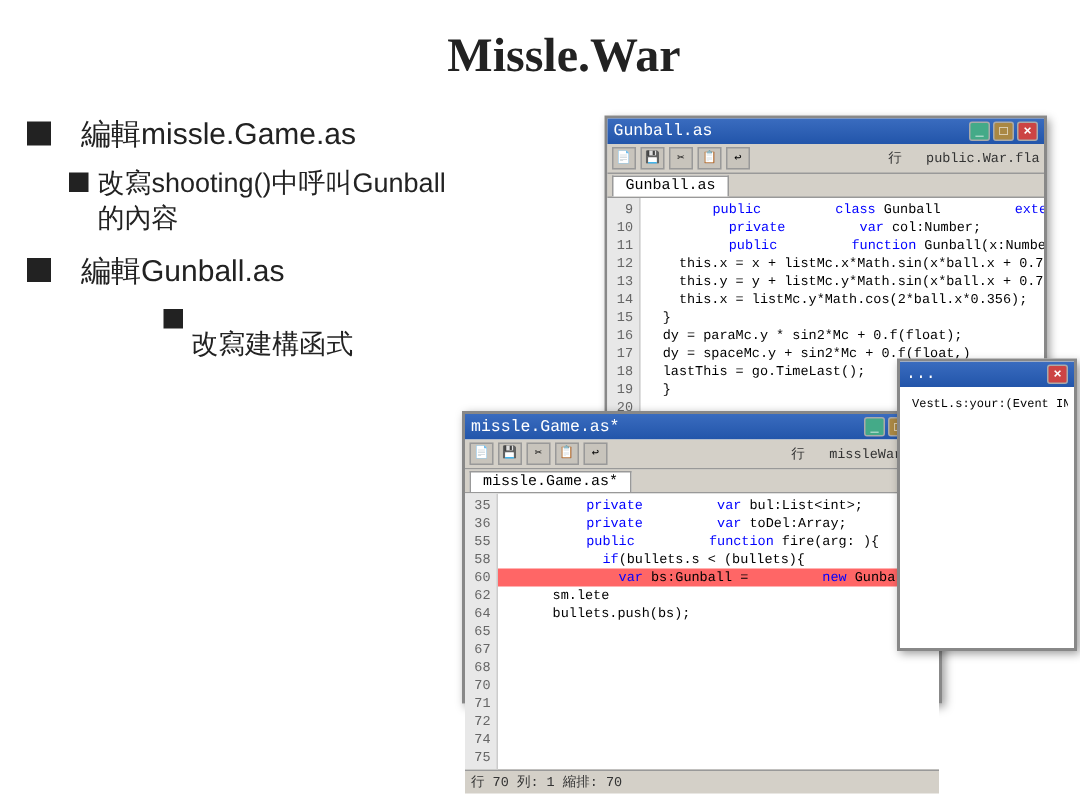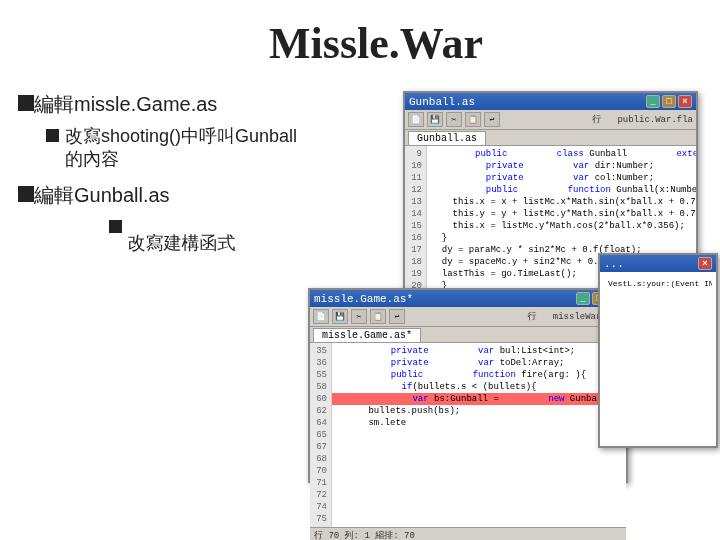--- a/index.html
+++ b/index.html
@@ -8,21 +8,21 @@
       height: 540px;
       background: #ffffff;
       font-family: Arial, sans-serif;
       overflow: hidden;
       position: relative;
     }
 
     
     .page-title {
       text-align: center;
-      font-size: 44px;
+      font-size: 32px;
       font-weight: bold;
       padding: 18px 0 14px 0;
       color: #222;
       font-family: 'Times New Roman', Times, serif;
       margin-left: 32px;
     }
 
     
     .main-content {
       display: flex;
@@ -37,21 +37,21 @@
       flex: 0 0 280px;
       padding-top: 8px;
     }
 
     .bullet-item {
       font-size: 20px;
       color: #222;
       margin-bottom: 8px;
       display: flex;
       align-items: flex-start;
-      gap: 0;
+      gap: 20px;
     }
 
     .bullet-square {
       display: inline-block;
       width: 16px;
       height: 16px;
       background: #222;
       margin-top: 4px;
       flex-shrink: 0;
     }
@@ -285,21 +285,20 @@
       </div>
       <div class="window-tabs">
         <div class="tab">Gunball.as</div>
       </div>
       <div class="code-body">
         <div class="line-numbers">
           9<br>10<br>11<br>12<br>13<br>14<br>15<br>16<br>17<br>18<br>19<br>20<br>21<br>22
         </div>
         <div class="code-text">
           <span class="code-line"><span class="code-keyword">public</span> <span class="code-keyword">class</span> Gunball <span class="code-keyword">extends</span> MovieClip{</span>
-          <span class="code-line">  <span class="code-keyword">private</span> <span class="code-keyword">var</span> dir:Number;</span>
           <span class="code-line">  <span class="code-keyword">private</span> <span class="code-keyword">var</span> col:Number;</span>
           <span class="code-line">  <span class="code-keyword">public</span> <span class="code-keyword">function</span> Gunball(x:Number, y:Number, col:Number, speed:Number){</span>
           <span class="code-line">    this.x = x + listMc.x*Math.sin(x*ball.x + 0.707);</span>
           <span class="code-line">    this.y = y + listMc.y*Math.sin(x*ball.x + 0.707);</span>
           <span class="code-line">    this.x = listMc.y*Math.cos(2*ball.x*0.356);</span>
           <span class="code-line">  }</span>
           <span class="code-line">  dy = paraMc.y * sin2*Mc + 0.f(float);</span>
           <span class="code-line">  dy = spaceMc.y + sin2*Mc + 0.f(float,)</span>
           <span class="code-line">  lastThis = go.TimeLast();</span>
           <span class="code-line">  }</span>
@@ -333,22 +332,22 @@
       <div class="code-body">
         <div class="line-numbers">
           35<br>36<br>55<br>58<br>60<br>62<br>64<br>65<br>67<br>68<br>70<br>71<br>72<br>74<br>75
         </div>
         <div class="code-text">
           <span class="code-line">  <span class="code-keyword">private</span> <span class="code-keyword">var</span> bul:List&lt;int&gt;;</span>
           <span class="code-line">  <span class="code-keyword">private</span> <span class="code-keyword">var</span> toDel:Array;</span>
           <span class="code-line">  <span class="code-keyword">public</span> <span class="code-keyword">function</span> fire(arg: ){</span>
           <span class="code-line">    <span class="code-keyword">if</span>(bullets.s &lt; (bullets){</span>
           <span class="code-line code-highlight">      <span class="code-keyword">var</span> bs:Gunball = <span class="code-keyword">new</span> Gunball(x:Gunx, x:Gen.x, xy:Gen.position, 15);</span>
+          <span class="code-line">      sm.lete</span>
           <span class="code-line">      bullets.push(bs);</span>
-          <span class="code-line">      sm.lete</span>
         </div>
       </div>
       <div class="window-status">
         <span>行 70 列: 1 縮排: 70</span>
       </div>
     </div>
 
     <div class="code-window window-3">
       <div class="window-titlebar">
         <span>...</span>

